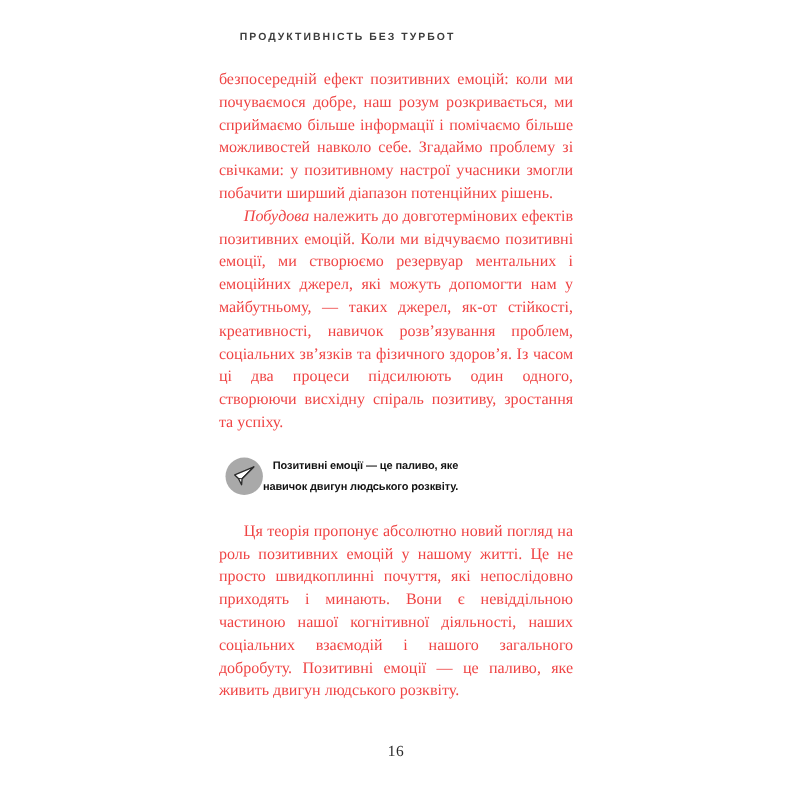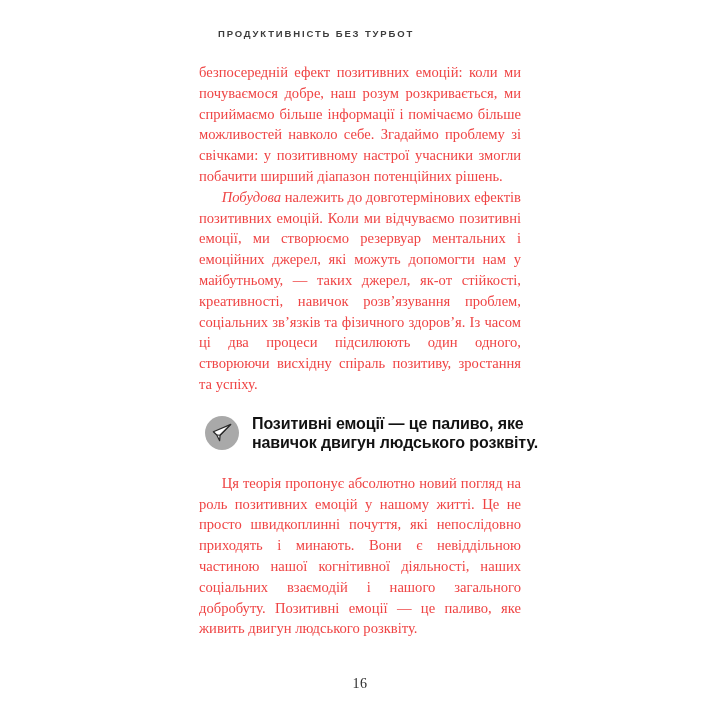--- a/index.html
+++ b/index.html
@@ -80,28 +80,28 @@
     background: #a9a9a9;
     display: flex;
     align-items: center;
     justify-content: center;
     margin-top: 2px;
   }
   .callout-badge svg {
     display: block;
   }
   .callout-text {
-    margin-left: 13px;
     font-family: "Liberation Sans", "DejaVu Sans", sans-serif;
     font-weight: bold;
-    font-size: 16px;
+    font-size: 10px;
     line-height: 19px;
     color: #121212;
     letter-spacing: -0.1px;
     max-width: 268px;
+    text-align: right;
   }
   .callout-text .cl-line {
     display: block;
     white-space: nowrap;
   }
 
   
   .folio {
     position: absolute;
     bottom: 28px;

